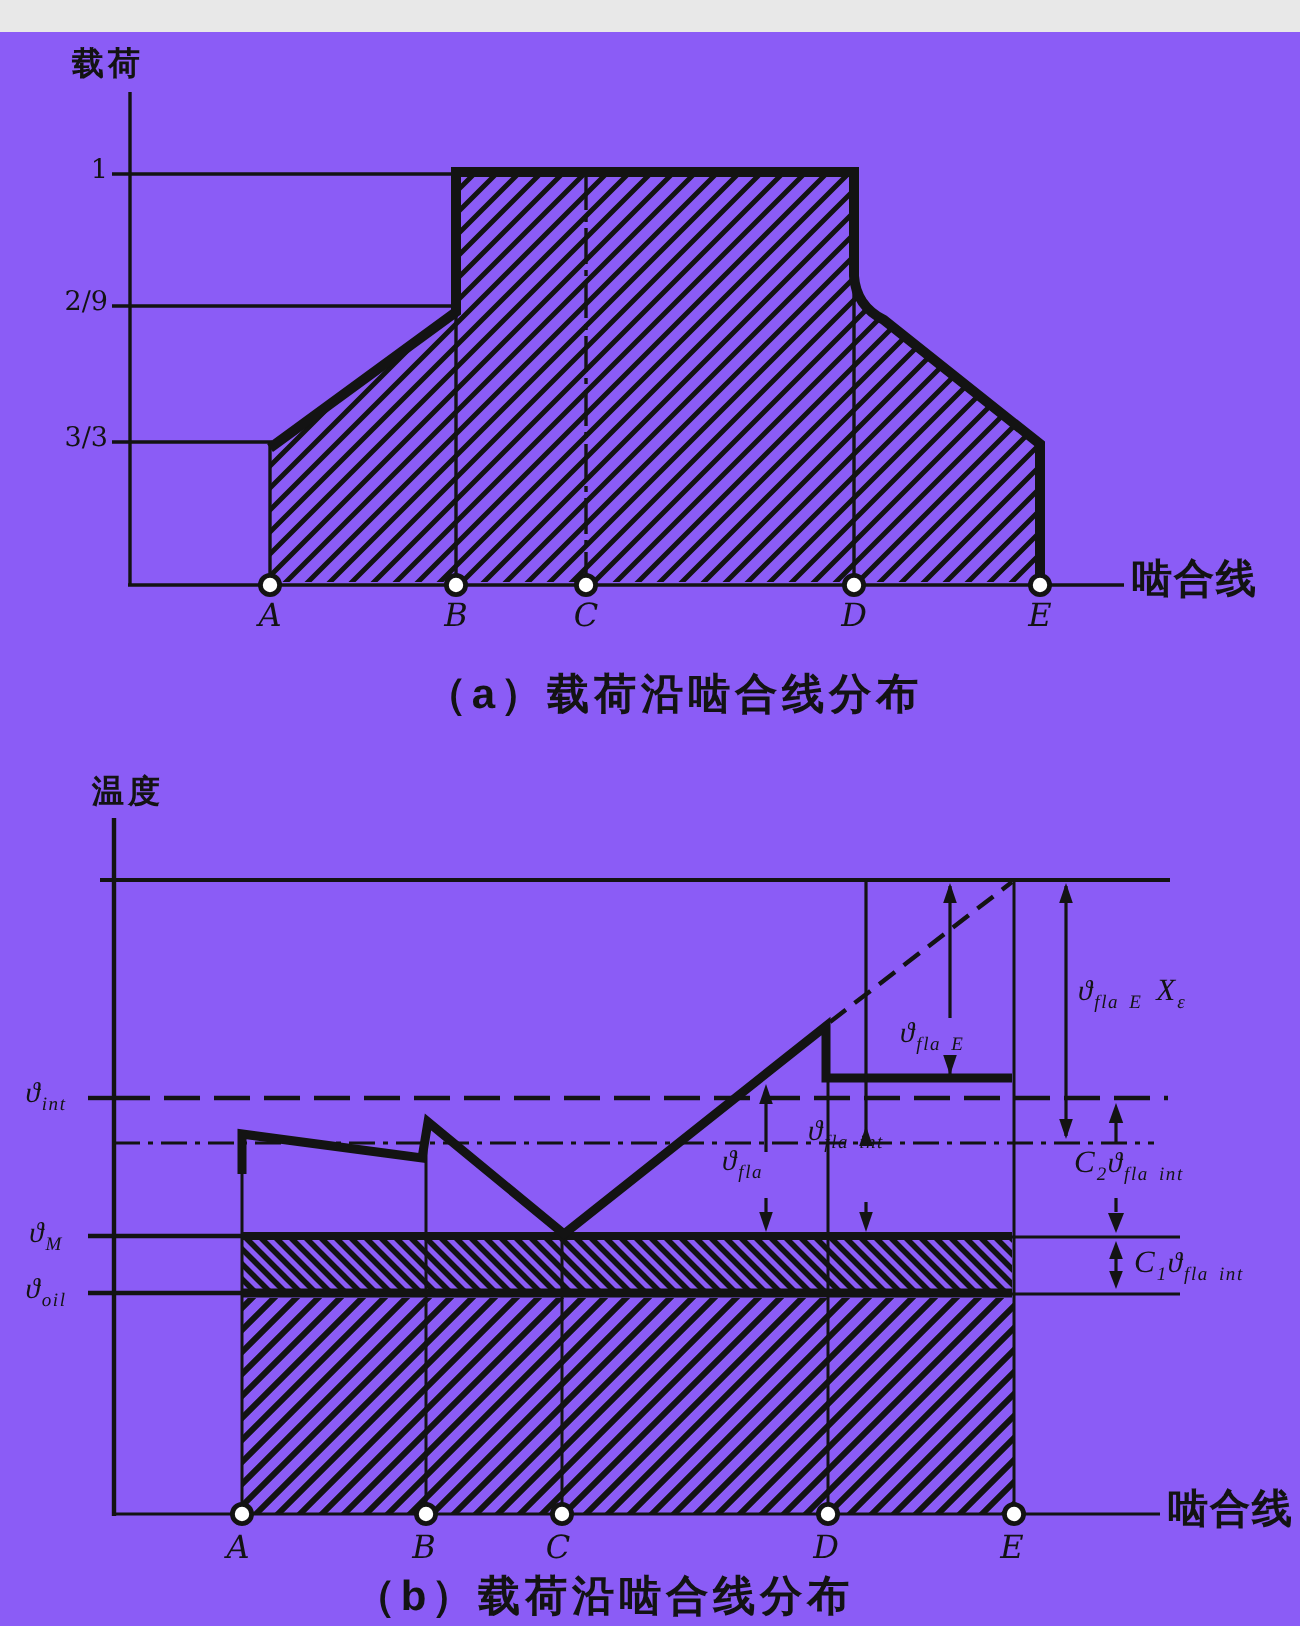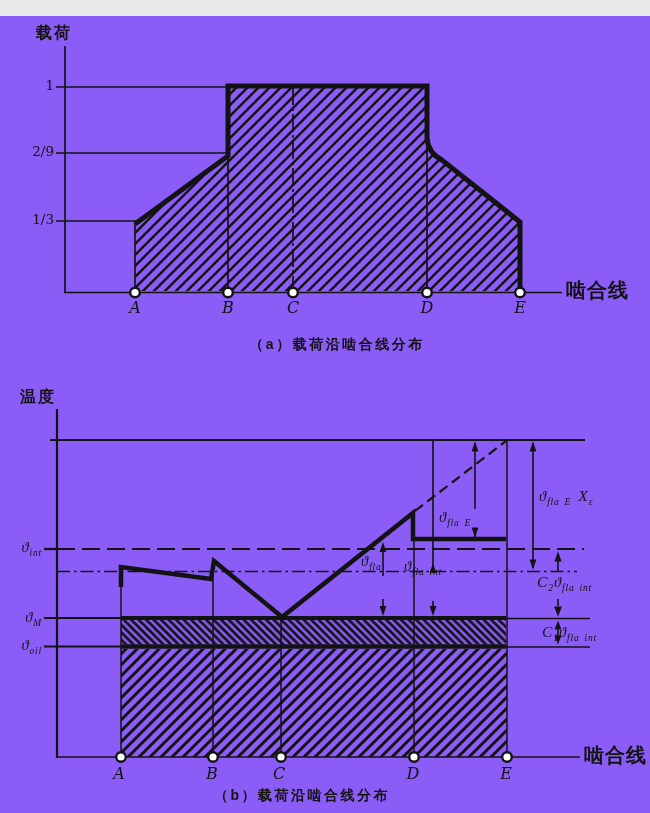--- a/index.html
+++ b/index.html
@@ -4,26 +4,26 @@
 <style>
   html,body{margin:0;padding:0;background:#e8e8e8;}
   .page{position:relative;width:650px;height:813px;background:#8b5cf6;margin:16px auto;
         font-family:"Liberation Sans",sans-serif;overflow:hidden;}
   .page svg{position:absolute;left:0;}
   .lbl{position:absolute;white-space:nowrap;color:#131313;line-height:1;}
   .cn{font-family:"Liberation Sans",sans-serif;font-weight:700;font-size:16px;letter-spacing:2px;}
   .xl{font-size:20px;letter-spacing:1px;}
   .tick{font-family:"DejaVu Serif",serif;font-size:13.5px;text-align:right;}
   .pt{font-family:"DejaVu Serif",serif;font-style:italic;font-size:16px;transform:translateX(-50%);}
-  .cap{font-family:"Liberation Sans",sans-serif;font-weight:700;font-size:14px;letter-spacing:2.5px;transform:translateX(-50%);}
+  .cap{font-family:"Liberation Sans",sans-serif;font-weight:700;font-size:21px;letter-spacing:2.5px;transform:translateX(-50%);}
   .th{font-family:Liberation Serif, serif;font-style:italic;font-size:14.5px;}
   .th .s{font-size:9.5px;vertical-align:-3.5px;margin-left:1px;letter-spacing:0.8px;}
   .th .s2{margin-left:5px;}
   .th .xm{margin-left:7px;font-size:15.5px;}
-  .th.right{text-align:right;}
+  .th.right{text-align:center;}
 </style>
 </head>
 <body>
 
 <div class="page">
 
   <section>
     <svg width="650" height="345" viewBox="0 0 650 345" style="top:0">
       <defs>
         <pattern id="hatA" width="11" height="11" patternUnits="userSpaceOnUse">
@@ -51,21 +51,21 @@
           <circle cx="228" cy="276.5" r="4.8"></circle>
         <circle cx="293" cy="276.5" r="4.8"></circle>
           <circle cx="427" cy="276.5" r="4.8"></circle>
         <circle cx="520" cy="276.5" r="4.8"></circle>
       </g>
     </svg>
 
     <div class="lbl cn" style="left:36px;top:9px">载荷</div>
     <div class="lbl tick" style="left:28px;top:63px;width:26px">1</div>
     <div class="lbl tick" style="left:20px;top:129px;width:34px">2/9</div>
-    <div class="lbl tick" style="left:20px;top:197px;width:34px">1/3</div>
+    <div class="lbl tick" style="left:20px;top:197px;width:34px">3/3</div>
     <div class="lbl cn xl" style="left:566px;top:264px">啮合线</div>
 
     <div class="lbl pt" style="left:135px;top:284px">A</div>
     <div class="lbl pt" style="left:228px;top:284px">B</div>
     <div class="lbl pt" style="left:293px;top:284px">C</div>
     <div class="lbl pt" style="left:427px;top:284px">D</div>
     <div class="lbl pt" style="left:520px;top:284px">E</div>
 
     <div class="lbl cap" style="left:337px;top:321px">（a）载荷沿啮合线分布</div>
   </section>
@@ -133,32 +133,32 @@
 
       <g fill="#ffffff" stroke="#131313" stroke-width="2.4">
         <circle cx="121" cy="741" r="4.8"></circle>
           <circle cx="213" cy="741" r="4.8"></circle>
         <circle cx="281" cy="741" r="4.8"></circle>
           <circle cx="414" cy="741" r="4.8"></circle>
         <circle cx="507" cy="741" r="4.8"></circle>
       </g>
     </svg>
 
-    <div class="lbl cn" style="left:20px;top:373px">温度</div>
+    <div class="lbl cn" style="left:46px;top:373px">温度</div>
 
     <div class="lbl th right" style="left:4px;top:524px;width:38px"><span>ϑ</span><span class="s">int</span></div>
     <div class="lbl th right" style="left:4px;top:594px;width:38px"><span>ϑ</span><span class="s">M</span></div>
     <div class="lbl th right" style="left:4px;top:622px;width:38px"><span>ϑ</span><span class="s">oil</span></div>
 
-    <div class="lbl th" style="left:361px;top:538px"><span>ϑ</span><span class="s">fla</span></div>
+    <div class="lbl th" style="left:361px;top:558px"><span>ϑ</span><span class="s">fla</span></div>
     <div class="lbl th" style="left:404px;top:543px"><span>ϑ</span><span class="s">fla</span><span class="s s2">int</span></div>
-    <div class="lbl th" style="left:439px;top:494px"><span>ϑ</span><span class="s">fla</span><span class="s s2">E</span></div>
+    <div class="lbl th" style="left:450px;top:494px"><span>ϑ</span><span class="s">fla</span><span class="s s2">E</span></div>
     <div class="lbl th" style="left:539px;top:472px"><span>ϑ</span><span class="s">fla</span><span class="s s2">E</span><span class="xm">X</span><span class="s">ε</span></div>
     <div class="lbl th" style="left:537px;top:558px"><span style="font-size:15.5px">C</span><span class="s">2</span><span>ϑ</span><span class="s">fla</span><span class="s s2">int</span></div>
-    <div class="lbl th" style="left:542px;top:608px"><span style="font-size:15.5px">C</span><span class="s">1</span><span>ϑ</span><span class="s">fla</span><span class="s s2">int</span></div>
+    <div class="lbl th" style="left:567px;top:608px"><span style="font-size:15.5px">C</span><span class="s">1</span><span>ϑ</span><span class="s">fla</span><span class="s s2">int</span></div>
 
     <div class="lbl pt" style="left:119px;top:750px">A</div>
     <div class="lbl pt" style="left:212px;top:750px">B</div>
     <div class="lbl pt" style="left:279px;top:750px">C</div>
     <div class="lbl pt" style="left:413px;top:750px">D</div>
     <div class="lbl pt" style="left:506px;top:750px">E</div>
 
     <div class="lbl cn xl" style="left:584px;top:729px">啮合线</div>
     <div class="lbl cap" style="left:302px;top:772px">（b）载荷沿啮合线分布</div>
   </section>

